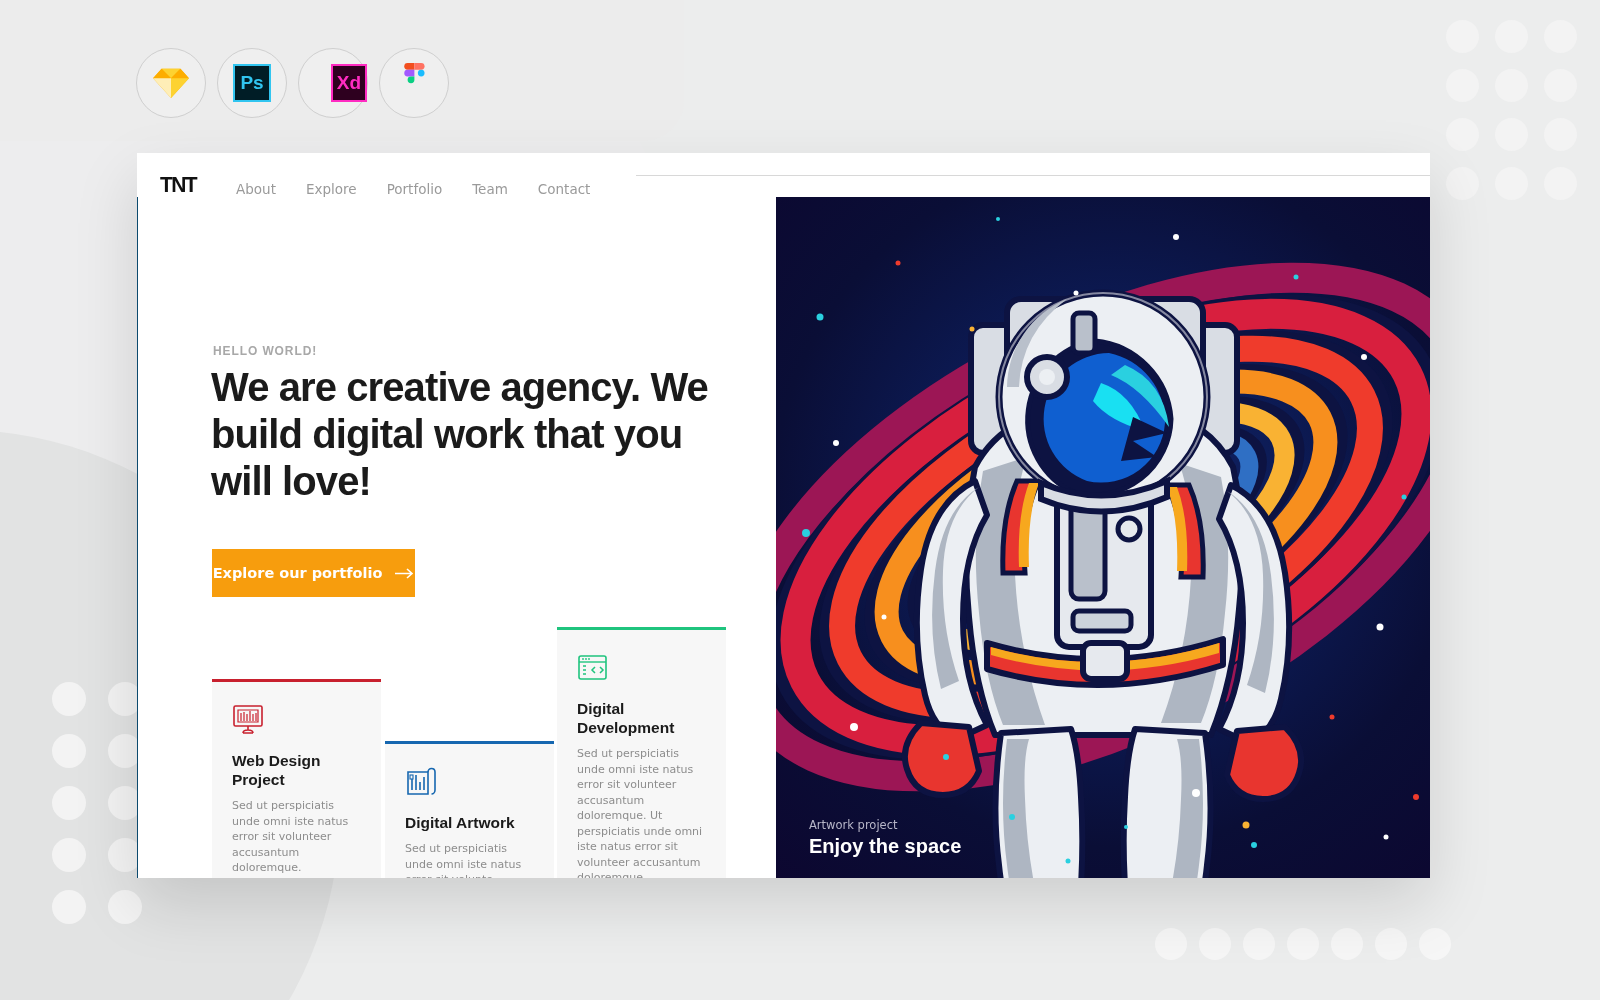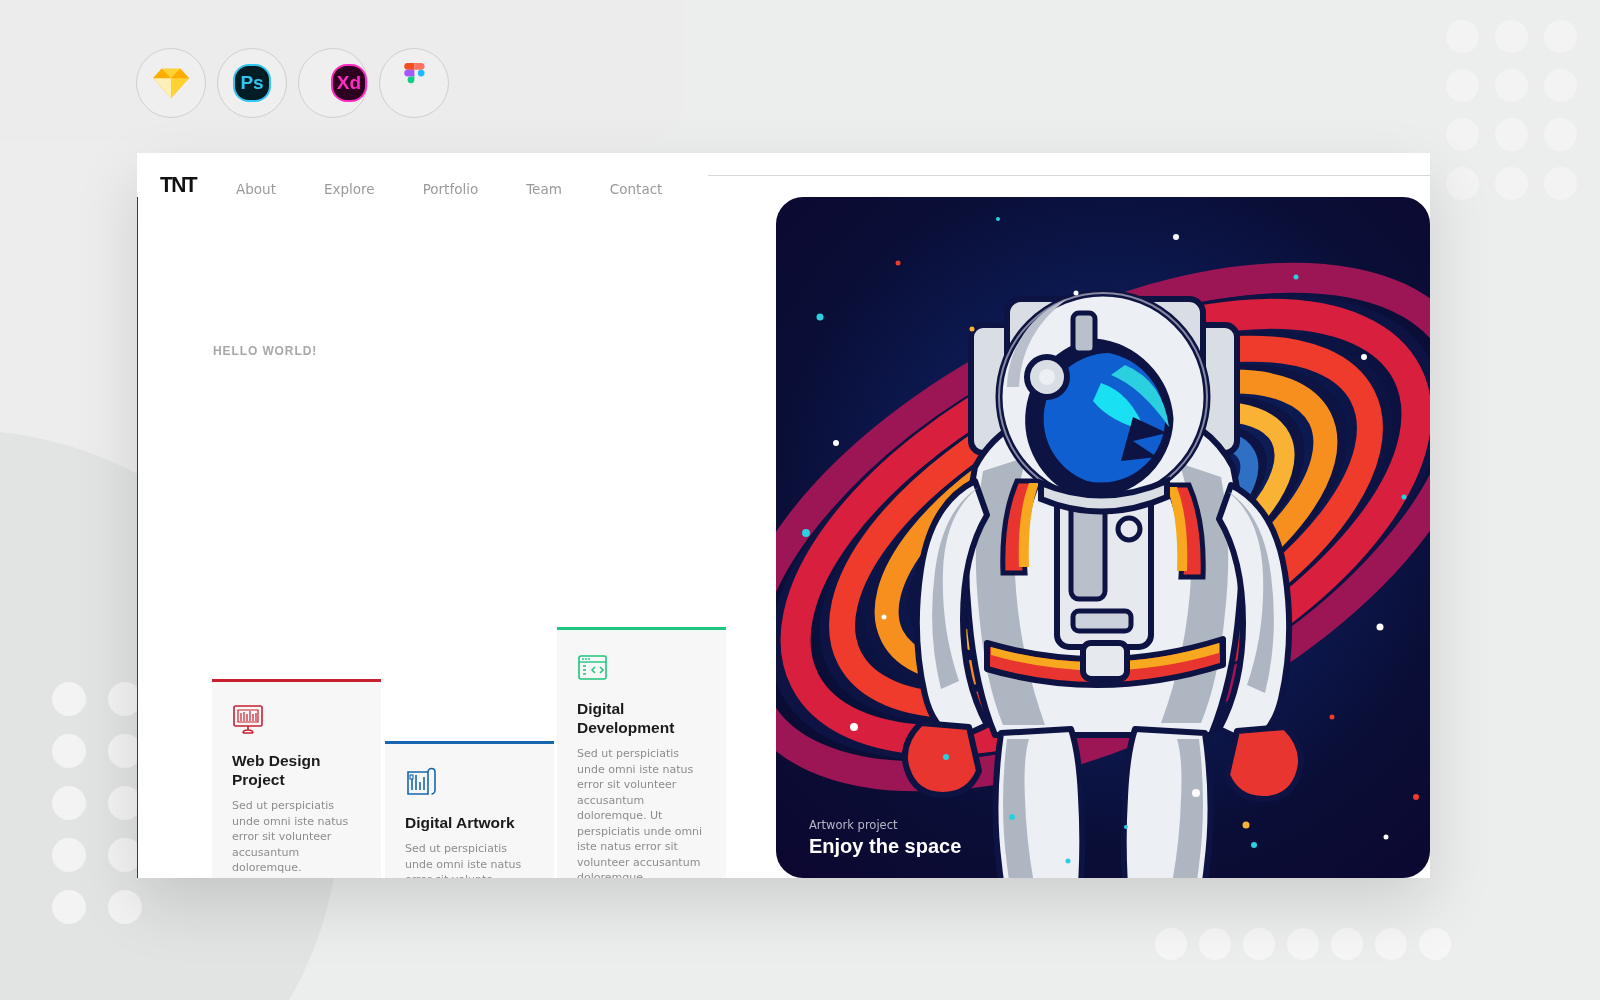--- a/index.html
+++ b/index.html
@@ -56,21 +56,21 @@
   .tools { position: absolute; left: 136px; top: 48px; display: flex; gap: 11px; }
   .tool-circle {
     width: 70px; height: 70px; border-radius: 50%;
     border: 1px solid #cfcfcf; background: #efefef;
     display: flex; align-items: center; justify-content: center;
   }
   .sketch-gem { width: 38px; height: 34px; }
   .sq-icon {
     width: 38px; height: 38px; display: flex;
     align-items: center; justify-content: center;
-    font-weight: bold; font-size: 19px; border-radius: 16px;
+    font-weight: bold; font-size: 19px;
   }
   .ps-icon { background: #001d26; border: 2px solid #31c5f0; color: #31c5f0; }
   .xd-icon { background: #2e001f; border: 2px solid #ff2bc2; color: #ff2bc2; margin-left: 32px; }
   .figma-icon { width: 27px; height: 40px; }
 
   
   .site {
     position: absolute; left: 137px; top: 153px;
     width: 1293px; height: 725px;
     background: #ffffff;
@@ -83,21 +83,21 @@
   .nav {
     height: 44px; flex: 0 0 44px;
     display: flex; align-items: flex-end;
     padding-left: 23px;
   }
   .logo {
     font-weight: 900; font-size: 21px; letter-spacing: -1.6px;
     color: #111; font-family: "Liberation Sans", sans-serif;
     margin-right: 40px; transform: scaleY(1.05);
   }
-  .nav-links { display: flex; gap: 48px; }
+  .nav-links { display: flex; gap: 30px; }
   .nav-links a {
     color: #9a9a9a; font-size: 13.5px; text-decoration: none;
     font-family: "DejaVu Sans", sans-serif;
   }
   .nav-rule {
     flex: 1; height: 1px; background: #d8d8d8;
     margin-left: 46px; margin-right: 0;
     align-self: center;
   }
 
@@ -157,21 +157,20 @@
 
   #card-0 { left: 0;    top: 52px;  height: 230px; --accent: #c8202e; }
   #card-1 { left: 173px; top: 114px; height: 185px; --accent: #1667b0; }
   #card-2 { left: 345px; top: 0;    height: 299px; --accent: #1fc47e; }
 
   
   .space {
     position: absolute; inset: 0;
     background:
       radial-gradient(circle at 52% 45%, #12266b 0%, #0c1a53 38%, #0a0e36 68%, #0c0730 100%);
-    border-radius: 27px;
   }
   .artwork-caption { position: absolute; left: 33px; top: 621px; }
   .caption-sub { color: #b7b6c8; font-size: 11.5px; font-family: "DejaVu Sans", sans-serif; }
   .caption-title { color: #fff; font-size: 20px; font-weight: bold; margin-top: 3px; }
 </style>
 </head>
 <body>
 
 <div class="bg-circle-light"></div>
 <div class="bg-circle-dark"></div>
@@ -258,21 +257,28 @@
       <a href="#">Contact</a>
     </div>
     <div class="nav-rule"></div>
   </div>
 
   <div class="split">
 
     <div class="left-col">
 
       <div class="eyebrow">HELLO WORLD!</div>
-
+      <div class="headline">We are creative agency. We build digital work that you will love!</div>
+
+      <button class="cta">
+        <span>Explore our portfolio</span>
+        <svg width="19" height="11" viewBox="0 0 19 11">
+          <path d="M0 5.5h16M12 1l5 4.5-5 4.5" stroke="#fff" stroke-width="1.6" fill="none"></path>
+        </svg>
+      </button>
 
       <div class="cards">
 
         <div class="card" id="card-0">
           <div class="card-icon">
             <svg width="32" height="30" viewBox="0 0 32 30">
               <rect x="2" y="1" width="28" height="20" rx="1.5" fill="none" stroke="#c8202e" stroke-width="1.6"></rect>
               <path d="M6 5h20v12H6z" fill="none" stroke="#c8202e" stroke-width="1.2"></path>
               <path d="M9 16V8M12 16V7M15 16V9M18 16V6M21 16V9M24 16V8" stroke="#c8202e" stroke-width="1.2"></path>
               <path d="M16 21v4M11 28h10M11 28c0-1.6 2-3 5-3s5 1.4 5 3" fill="none" stroke="#c8202e" stroke-width="1.6"></path>

